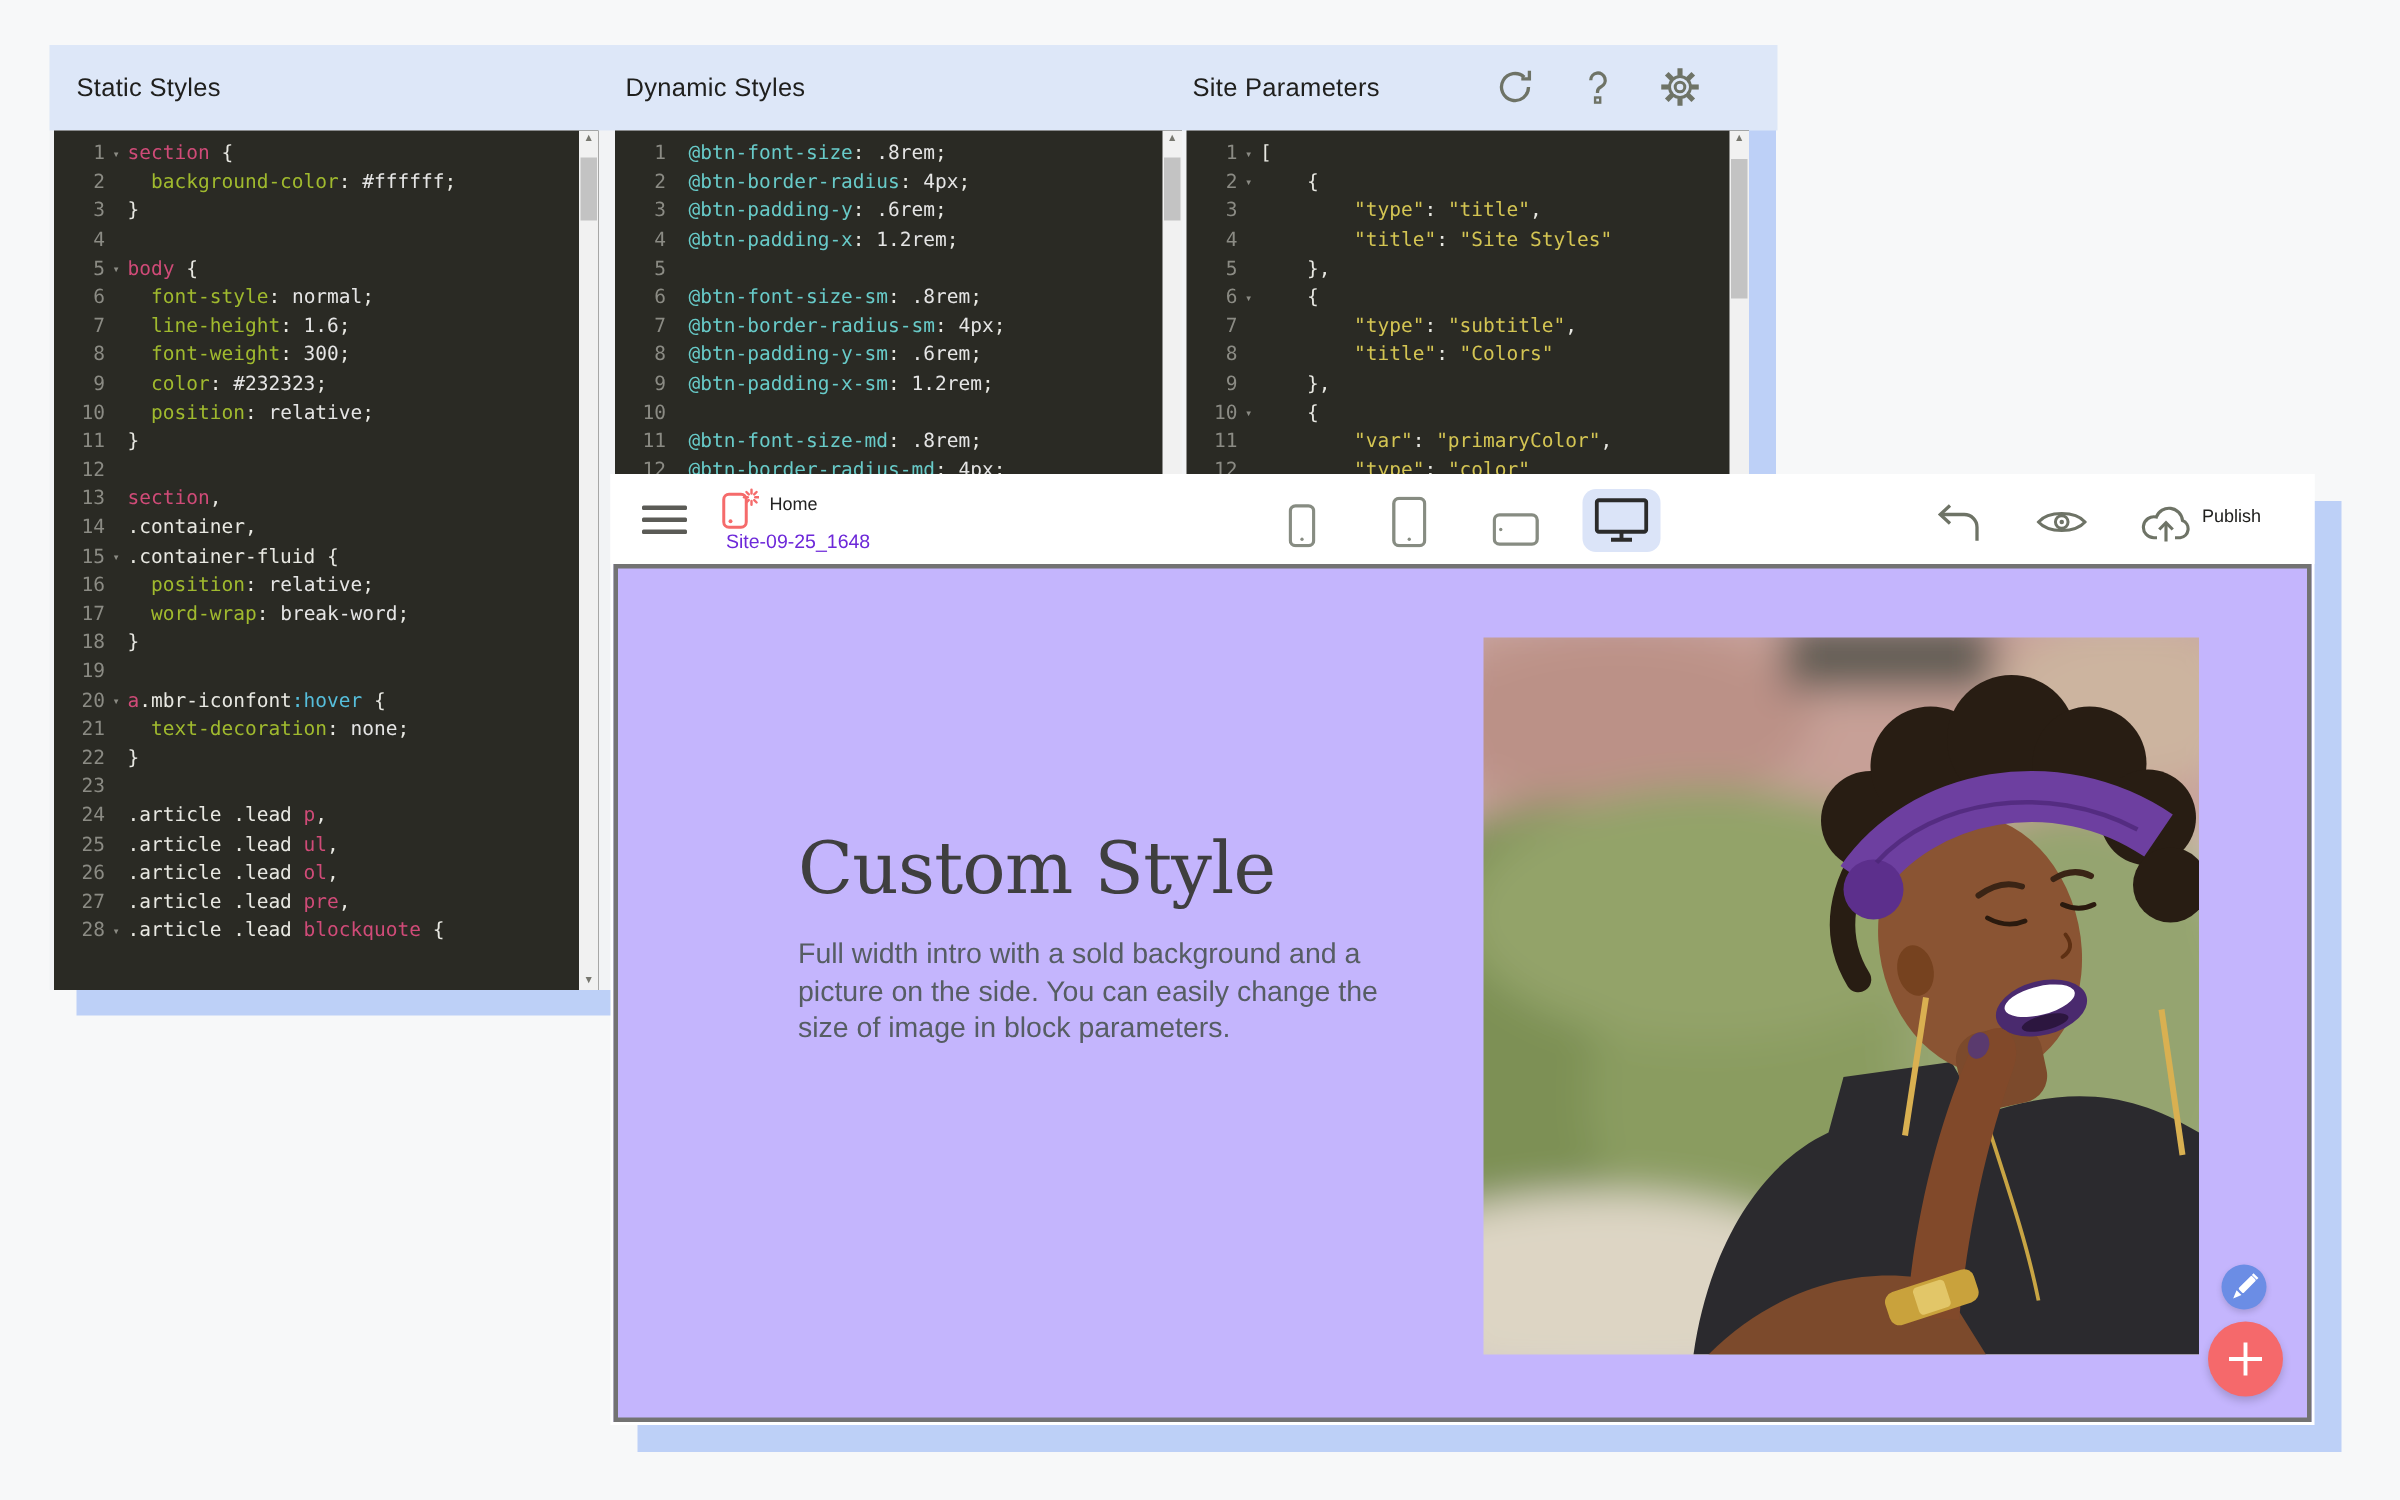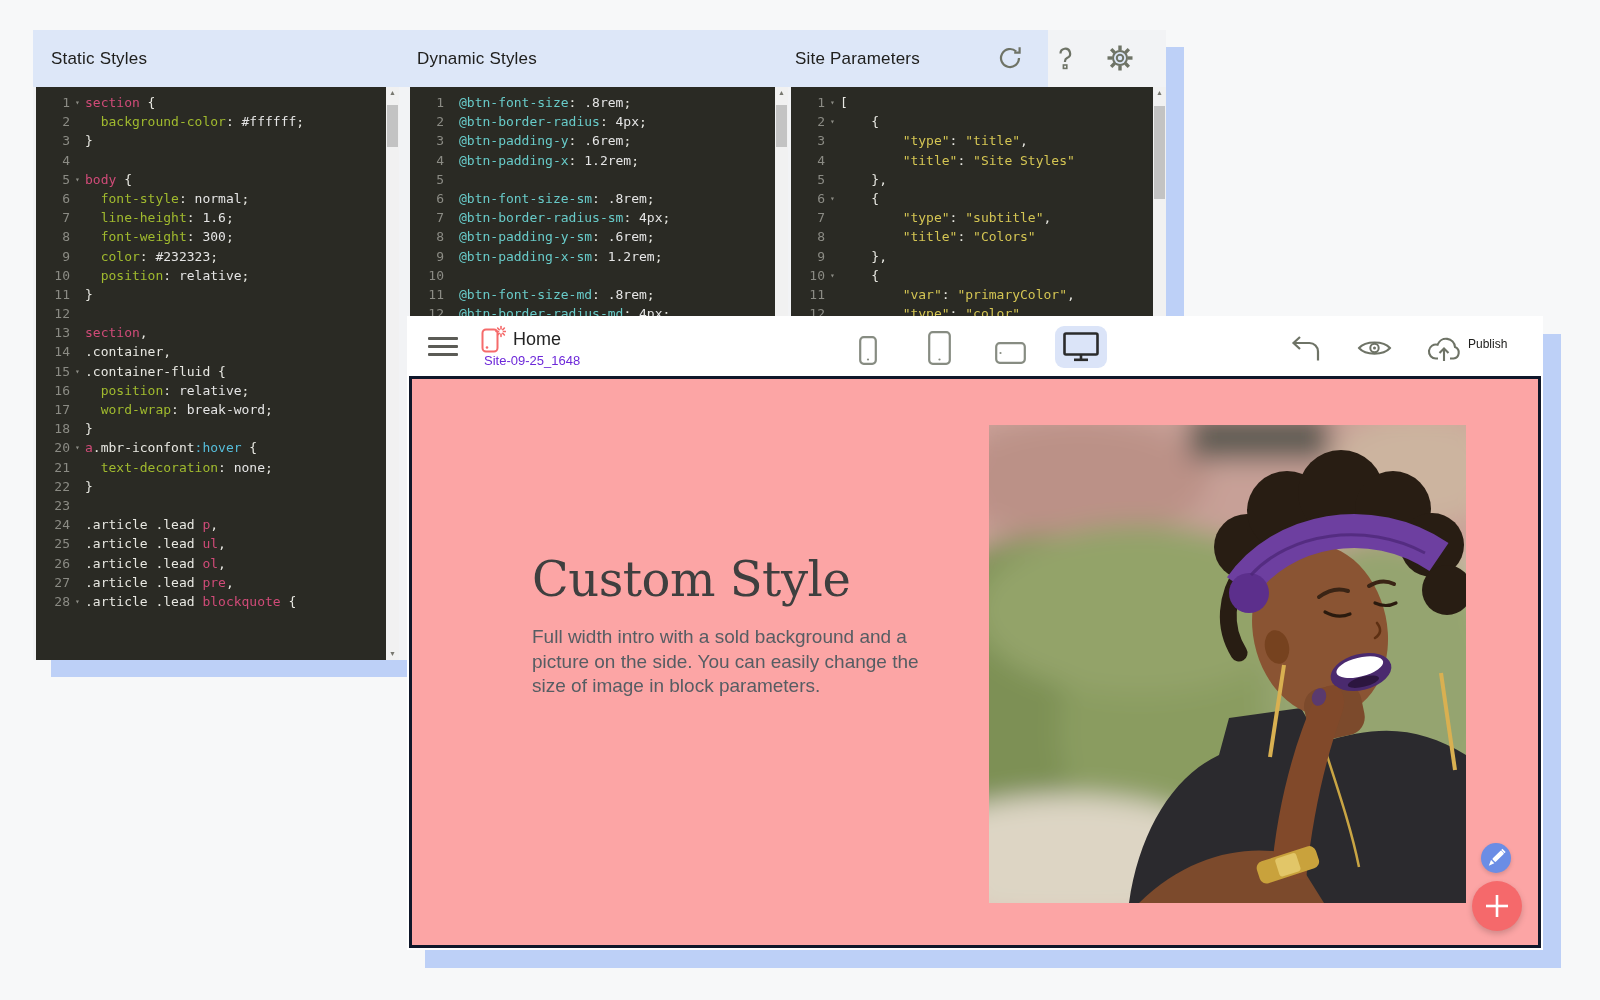--- a/index.html
+++ b/index.html
@@ -6,21 +6,21 @@
   body{
     width:1600px;height:1000px;position:relative;overflow:hidden;
     background:#f7f8f9;font-family:"Liberation Sans",sans-serif;
     -webkit-font-smoothing:antialiased;
   }
   .abs{position:absolute}
 
   
   #editor-shadow{left:51px;top:47px;width:1133px;height:630px;background:#bdd0f7}
   #editor{left:33px;top:30px;width:1133px;height:630px;background:#f2f3f5}
-  #editor-header{left:0;top:0;width:1015px;height:57px;background:#dde7f8}
+  #editor-header{left:0;top:0;width:1152px;height:57px;background:#dde7f8}
   .panel-title{position:absolute;top:19px;font-size:17px;color:#20201e;letter-spacing:.2px}
   #t-static{left:18px} #t-dynamic{left:384px} #t-params{left:762px}
   .hdr-icon{position:absolute;top:14px;width:28px;height:28px;color:#6e7366;cursor:pointer}
   #icon-refresh{left:963px} #icon-help{left:1018px} #icon-gear{left:1073px}
 
   .code-col{position:absolute;top:57px;height:573px;background:#2a2a24;overflow:hidden}
   #col-static{left:3px;width:363px}
   #col-dynamic{left:377px;width:378px}
   #col-params{left:758px;width:375px}
   .code-lines{padding-top:6px}
@@ -39,37 +39,37 @@
 
   
   #builder-shadow{left:425px;top:334px;width:1136px;height:634px;background:#bdd0f7}
   #builder{left:407px;top:316px;width:1136px;height:634px;background:#ffffff}
 
   #toolbar{position:absolute;left:0;top:0;width:100%;height:60px;background:#fff}
   #hamburger{left:21px;top:21px;width:30px;height:20px;cursor:pointer}
   #hamburger span{position:absolute;left:0;width:30px;height:2.6px;background:#5b5b56;border-radius:1px}
   #hamburger span:nth-child(1){top:0}#hamburger span:nth-child(2){top:8px}#hamburger span:nth-child(3){top:16px}
   #site-phone-icon{left:73px;top:9px;width:26px;height:28px}
-  #page-title{left:106px;top:13px;font-size:18px;color:#232323;font-weight:500}
+  #page-title{left:106px;top:13px;font-size:12px;color:#232323;font-weight:500}
   #site-name{left:77px;top:37px;font-size:13px;color:#6d28d9}
 
   .dev-icon{position:absolute;cursor:pointer;color:#878c82}
   #dev-phone{left:452px;top:20px;width:18px;height:29px}
   #dev-tablet{left:521px;top:15px;width:23px;height:34px}
   #dev-tabland{left:588px;top:26px;width:31px;height:22px}
   #dev-desktop-bg{left:648px;top:10px;width:52px;height:42px;background:#dbe4f8;border-radius:9px;cursor:pointer}
   #dev-desktop{left:8px;top:6px;width:36px;height:30px;color:#2b2b2b}
 
   .tb-icon{position:absolute;color:#6e7366;cursor:pointer}
   #icon-undo{left:878px;top:20px;width:40px;height:25px}
   #icon-eye{left:950px;top:22px;width:35px;height:20px}
   #icon-publish{left:1020px;top:19px;width:34px;height:27px}
   #publish-label{left:1061px;top:21px;font-size:12px;color:#20201e;cursor:pointer}
 
-  #preview{position:absolute;left:2px;right:2px;top:60px;bottom:2px;border:3px solid #0f172a;background:#fca5a5}
+  #preview{position:absolute;left:2px;right:2px;top:60px;bottom:2px;border:3px solid #737373;background:#c4b5fd}
   #hero-heading{position:absolute;left:120px;top:172px;font-family:"DejaVu Serif",serif;font-size:48px;color:#3f3f3f;letter-spacing:-.5px}
   #hero-text{position:absolute;left:120px;top:246px;width:400px;font-size:19px;line-height:24.5px;color:#565d63}
   #hero-button{position:absolute;left:128px;top:343px;height:38px;padding:0 24px;border:none;border-radius:19px;
     background:#2d2d2d;color:#fff;font-size:15px;font-family:"Liberation Sans",sans-serif;cursor:pointer}
   #hero-photo{position:absolute;left:577px;top:46px;width:477px;height:478px}
 
   #edit-fab{position:absolute;left:1069px;top:464px;width:30px;height:30px;border-radius:50%;
     background:#6b8de5;cursor:pointer;box-shadow:0 2px 4px rgba(0,0,0,.15)}
   #add-fab{position:absolute;left:1060px;top:502px;width:50px;height:50px;border-radius:50%;
     background:#f5696b;cursor:pointer;box-shadow:0 3px 6px rgba(0,0,0,.18)}
@@ -194,20 +194,25 @@
         </div>
         <div class="cl">
           <span class="lnum">17</span>
           <span class="fold"></span>
           <span class="ctext"><span class="tk-pun">  </span><span class="tk-prop">word-wrap</span><span class="tk-pun">: </span><span class="tk-val">break-word</span><span class="tk-pun">;</span></span>
         </div>
         <div class="cl">
           <span class="lnum">18</span>
           <span class="fold"></span>
           <span class="ctext"><span class="tk-pun">}</span></span>
+        </div>
+        <div class="cl">
+          <span class="lnum">19</span>
+          <span class="fold"></span>
+          <span class="ctext"></span>
         </div>
         <div class="cl">
           <span class="lnum">20</span>
           <span class="fold">▾</span>
           <span class="ctext"><span class="tk-sel">a</span><span class="tk-cls">.mbr-iconfont</span><span class="tk-hov">:hover</span><span class="tk-pun"> {</span></span>
         </div>
         <div class="cl">
           <span class="lnum">21</span>
           <span class="fold"></span>
           <span class="ctext"><span class="tk-pun">  </span><span class="tk-prop">text-decoration</span><span class="tk-pun">: </span><span class="tk-val">none</span><span class="tk-pun">;</span></span>

